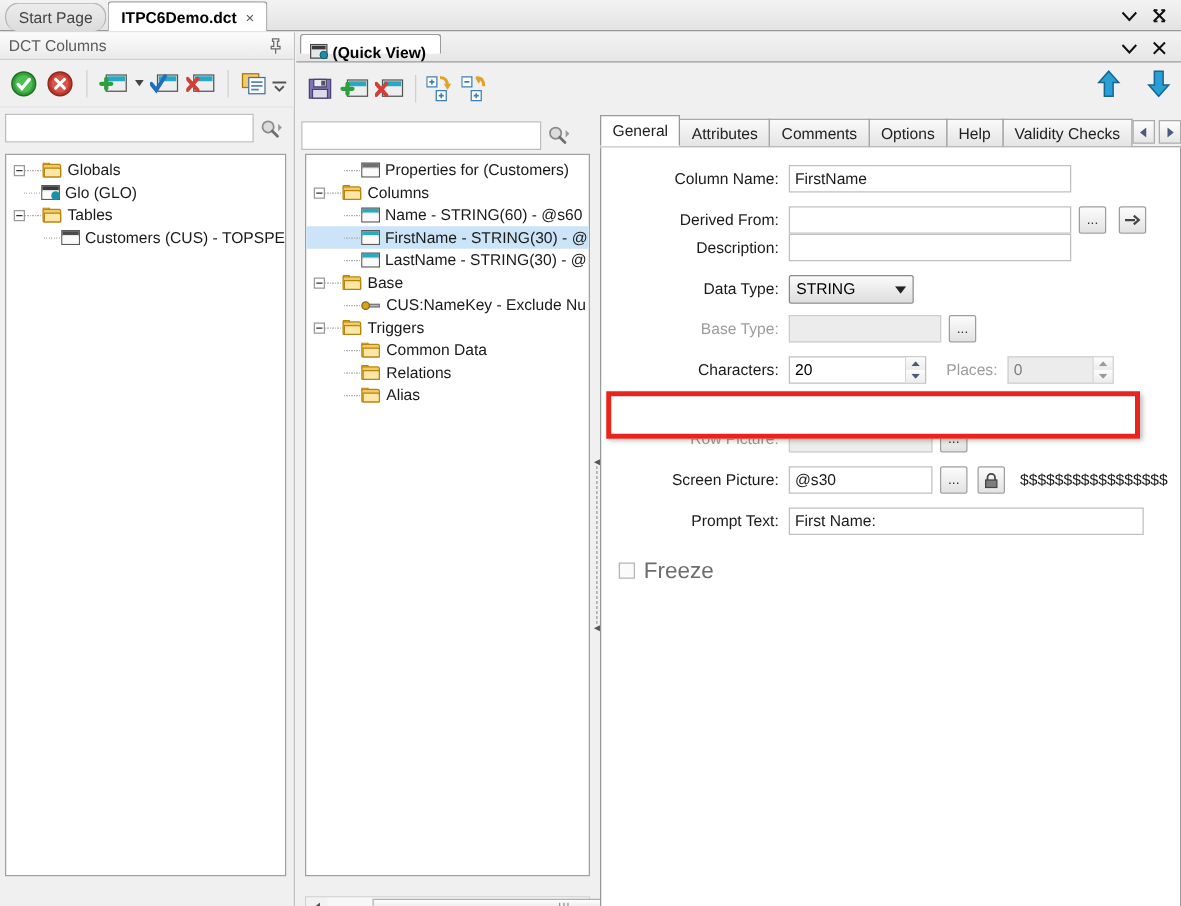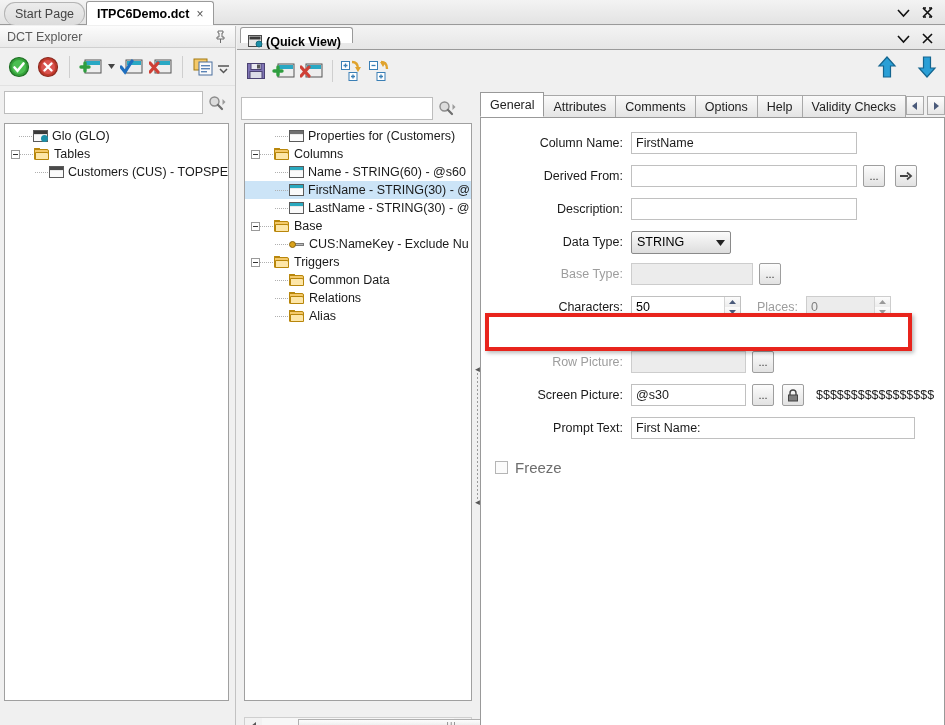--- a/index.html
+++ b/index.html
@@ -346,21 +346,21 @@
     <svg class="winbtn" viewBox="0 0 15 15">
       <path d="M3 3 L12 12 M12 3 L3 12" fill="none" stroke="#111" stroke-width="1.6"></path>
       <path d="M3 3 L6 3 M12 12 L9 12 M12 3 L9 3 M3 12 L6 12" stroke="#111" stroke-width="1.4"></path>
     </svg>
   </div>
 </div>
 
 <div id="left-panel">
 
   <div class="panel-caption">
-    <span>DCT Explorer</span>
+    <span>DCT Columns</span>
     <svg class="pin-icon" width="13" height="14" viewBox="0 0 13 14">
       <path d="M4 1 h5 v2 h-1 v4 h2 v2 H3 V7 h2 V3 H4 z" fill="none" stroke="#6c6c6c" stroke-width="1"></path>
       <path d="M6.5 9 v4" stroke="#6c6c6c" stroke-width="1"></path>
     </svg>
   </div>
 
   <div id="left-toolbar">
 
     <div class="tb-btn">
       <svg width="22" height="22" viewBox="0 0 22 22">
@@ -433,20 +433,30 @@
       <svg width="18" height="16" viewBox="0 0 18 16">
         <circle cx="6.5" cy="6.5" r="4.5" fill="#dcdcdc" stroke="#8b8b8b" stroke-width="1.4"></circle>
         <path d="M9.8 9.8 L14 14" stroke="#6f6f6f" stroke-width="2.2" stroke-linecap="round"></path>
         <path d="M14.5 4 L17.5 7 L14.5 10 Z" fill="#9a9a9a"></path>
       </svg>
     </div>
   </div>
 
   <div id="left-tree">
       <div style="padding-top:3px;">
+        <div class="trow" style="padding-left:6px;">
+          <span class="t-expander"></span>
+          <span class="t-dots" style="width:14px;background-image:repeating-linear-gradient(to right,#b0b0b0 0 1px,transparent 1px 2px);background-size:14px 1px;background-repeat:no-repeat;background-position:left center;"></span>
+          <span class="ico-folder">
+            <span class="tab"></span>
+            <span class="back"></span>
+            <span class="front"></span>
+          </span>
+          <span class="t-label">Globals</span>
+        </div>
         <div class="trow" style="padding-left:5px;">
           <span class="t-spacer" style="width:9px;"></span>
           <span class="t-dots" style="width:14px;background-image:repeating-linear-gradient(to right,#b0b0b0 0 1px,transparent 1px 2px);background-size:14px 1px;background-repeat:no-repeat;background-position:left center;"></span>
           <span class="ico-table glo">
             <span class="fr"></span>
             <span class="hd"></span>
             <span class="bd"></span>
           </span>
           <span class="t-label">Glo (GLO)</span>
         </div>
@@ -757,21 +767,21 @@
           <input type="text" value="" style="">
         </div>
         <div class="btn-sq">...</div>
         <div class="btn-sq" style="margin-left:10px;">
           <svg width="13" height="10" viewBox="0 0 13 10">
               <path d="M0 5 h8 M7 1.5 L11 5 L7 8.5" fill="none" stroke="#444" stroke-width="1.8"></path>
             </svg>
         </div>
       </div>
 
-      <div class="frow" style="margin-top:11px;">
+      <div class="frow" style="">
         <div class="flabel">Description:</div>
         <div class="finput" style="width:226px;">
           <input type="text" value="" style="">
         </div>
       </div>
 
       <div class="frow" style="margin-top:11px;">
         <div class="flabel">Data Type:</div>
         <div class="combo">
           <span>STRING</span>
@@ -787,21 +797,21 @@
         <div class="flabel dim">Base Type:</div>
         <div class="finput dis" style="width:122px;">
           <input type="text" disabled="" value="" style="">
         </div>
         <div class="btn-sq">...</div>
       </div>
 
       <div class="frow" style="margin-top:11px;">
         <div class="flabel">Characters:</div>
         <div class="spin" style="width:110px;">
-          <span class="val">50</span>
+          <span class="val">20</span>
           <div class="btns">
             <div>
                 <svg width="7" height="4" viewBox="0 0 7 4">
                   <path d="M3.5 0 L7 4 L0 4 Z" fill="#4a5a7a"></path>
                 </svg>
               </div>
             <div>
                 <svg width="7" height="4" viewBox="0 0 7 4">
                   <path d="M3.5 4 L0 0 L7 0 Z" fill="#4a5a7a"></path>
                 </svg>
@@ -916,19 +926,19 @@
       <div class="frow" style="margin-top:11px;">
         <div class="flabel">Prompt Text:</div>
         <div class="finput" style="width:284px;">
           <input type="text" value="First Name:" style="">
         </div>
       </div>
 
 
       <div class="frow" style="margin-top:17px;padding-left:14px;">
         <div class="cb"></div>
-        <span style="margin-left:7px;font-size:15px;color:#6d6d6d;text-align:center;">Freeze</span>
+        <span style="margin-left:7px;font-size:18px;color:#6d6d6d;text-align:center;">Freeze</span>
       </div>
 
       <div id="redbox"></div>
     </div>
   </div>
 </div>
 
 </body></html>

